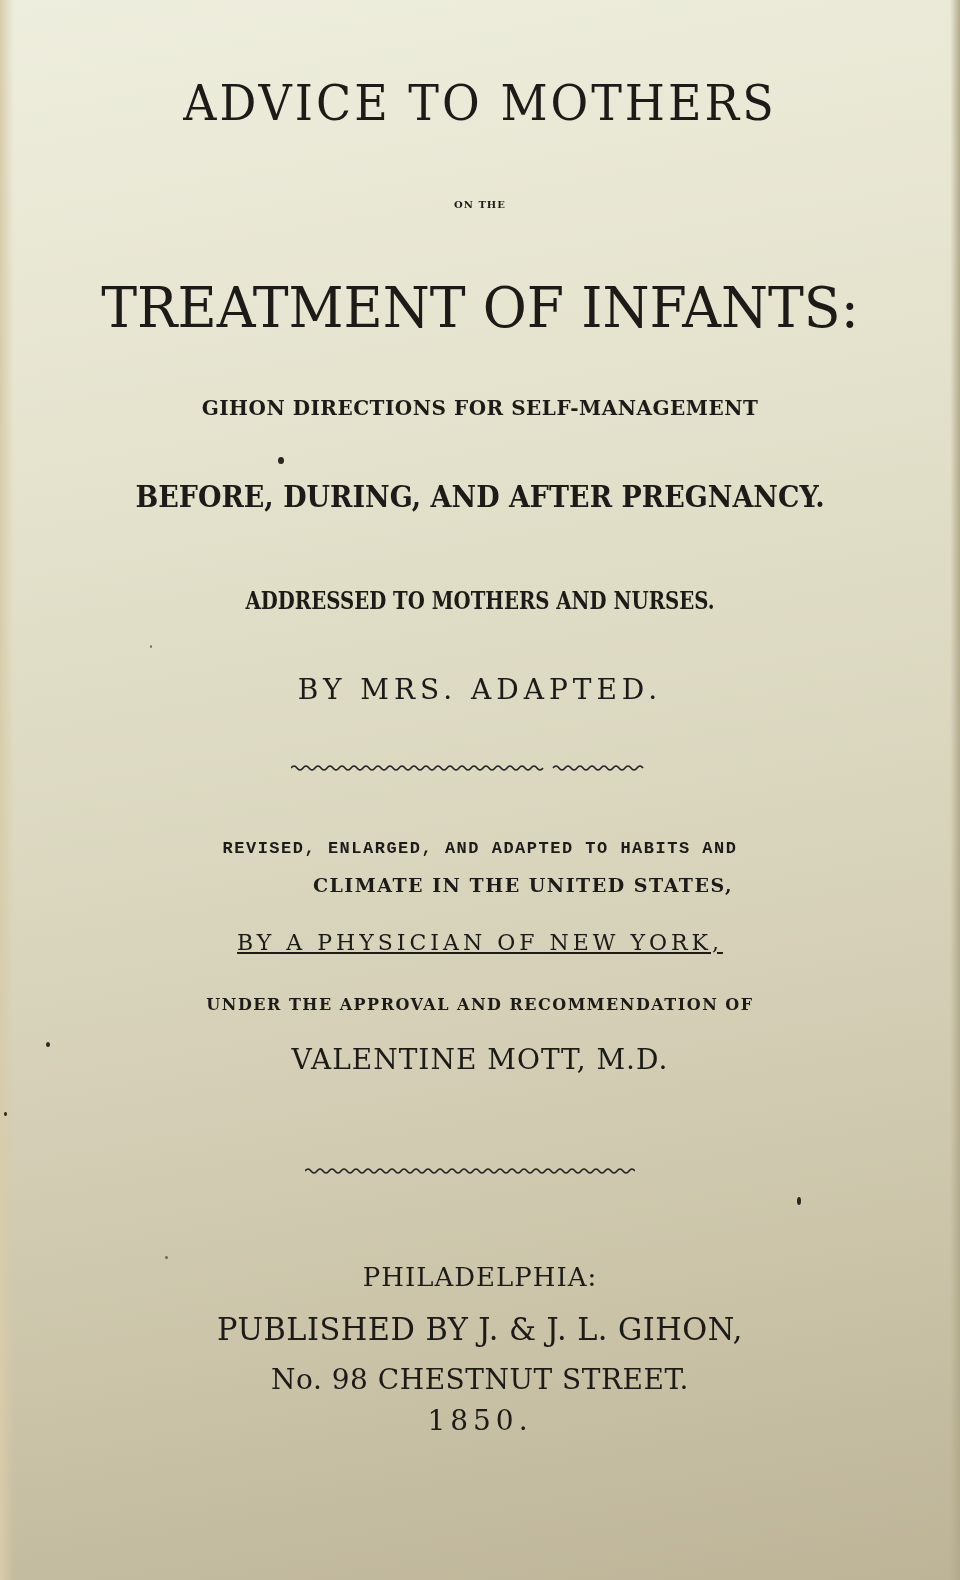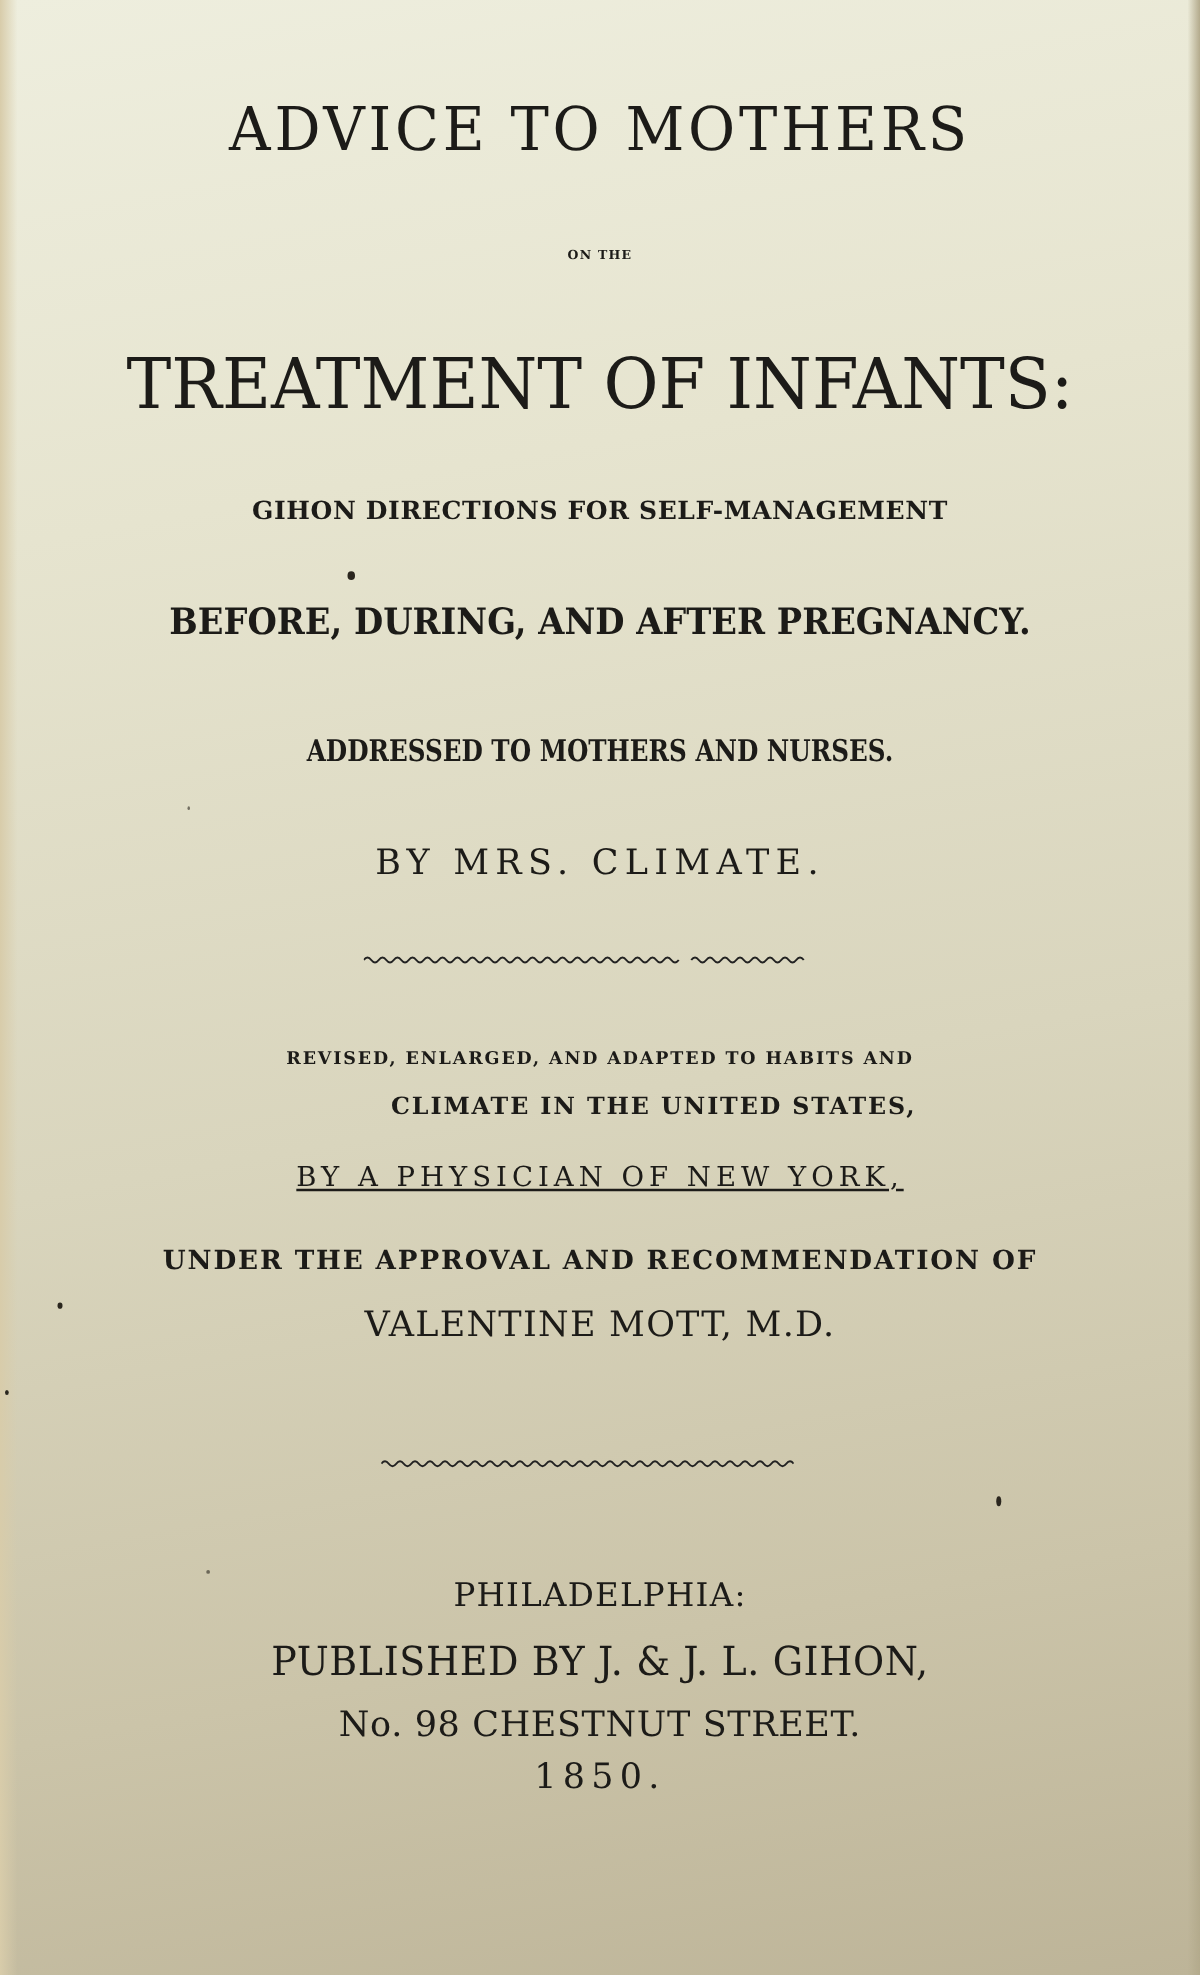--- a/index.html
+++ b/index.html
@@ -25,44 +25,44 @@
     .t1 { top: 80px; font-size: 46px; letter-spacing: 3px; transform: scaleY(1.05); }
     .t2 { top: 200px; font-size: 10px; font-weight: bold; letter-spacing: 1px; }
     .t3 { top: 280px; font-size: 56px; letter-spacing: 0px; transform: scaleX(0.96); }
     .t4 { top: 398px; font-size: 20px; font-weight: bold; letter-spacing: 0.5px; }
     .t5 { top: 483px; font-size: 29px; font-weight: bold; transform: scaleX(0.93); }
     .t6 { top: 589px; font-size: 24px; font-weight: bold; transform: scaleX(0.82); }
     .t7 { top: 676px; font-size: 28px; letter-spacing: 5px; }
     .rule { position: absolute; height: 10px; }
     .rule1 { left: 291px; top: 764px; width: 357px; }
     .rule2 { left: 305px; top: 1167px; width: 330px; }
-    .t8 { top: 840px; font-size: 14px; font-weight: bold; letter-spacing: 1.5px; }
+    .t8 { top: 840px; font-size: 17px; font-weight: bold; letter-spacing: 1.5px; font-family: Liberation Mono, monospace; }
     .t9 { top: 876px; font-size: 19px; font-weight: bold; letter-spacing: 1.5px; margin-left: 43px; }
     .t10 { top: 932px; font-size: 22px; letter-spacing: 4px; text-decoration: underline; }
-    .t11 { top: 997px; font-size: 21px; font-weight: bold; letter-spacing: 1.5px; }
+    .t11 { top: 997px; font-size: 16px; font-weight: bold; letter-spacing: 1.5px; }
     .t12 { top: 1046px; font-size: 28px; letter-spacing: 1px; }
     .t13 { top: 1264px; font-size: 26px; letter-spacing: 1px; }
     .t14 { top: 1313px; font-size: 32px; letter-spacing: 0.5px; transform: scaleX(0.95); }
     .t15 { top: 1366px; font-size: 28px; letter-spacing: 0.5px; }
     .t16 { top: 1407px; font-size: 28px; letter-spacing: 5px; }
     .speck { position: absolute; background: #2a261e; border-radius: 50%; }
   </style>
 </head>
 <body>
 
 <div class="edge-left"></div>
 <div class="edge-right"></div>
 
 <div class="line t1">ADVICE TO MOTHERS</div>
 <div class="line t2">ON THE</div>
 <div class="line t3">TREATMENT OF INFANTS:</div>
 <div class="line t4">GIHON DIRECTIONS FOR SELF-MANAGEMENT</div>
 <div class="line t5">BEFORE, DURING, AND AFTER PREGNANCY.</div>
 <div class="line t6">ADDRESSED TO MOTHERS AND NURSES.</div>
-<div class="line t7">BY MRS. CLIMATE.</div>
+<div class="line t7">BY MRS. ADAPTED.</div>
 
 <svg class="rule rule1" viewBox="0 0 357 10" preserveAspectRatio="none">
   <path d="M0 4 q3 -4 6 0 t6 0 t6 0 t6 0 t6 0 t6 0 t6 0 t6 0 t6 0 t6 0 t6 0 t6 0 t6 0 t6 0 t6 0 t6 0 t6 0 t6 0 t6 0 t6 0 t6 0 t6 0 t6 0 t6 0 t6 0 t6 0 t6 0 t6 0 t6 0 t6 0 t6 0 t6 0 t6 0 t6 0 t6 0 t6 0 t6 0 t6 0 t6 0 t6 0 t6 0 t6 0" fill="none" stroke="#222" stroke-width="1.6"></path>
   <path d="M262 4 q3 -4 6 0 t6 0 t6 0 t6 0 t6 0 t6 0 t6 0 t6 0 t6 0 t6 0 t6 0 t6 0 t6 0 t6 0 t6 0" fill="none" stroke="#222" stroke-width="1.6"></path>
 </svg>
 
 <div class="line t8">REVISED, ENLARGED, AND ADAPTED TO HABITS AND</div>
 <div class="line t9">CLIMATE IN THE UNITED STATES,</div>
 <div class="line t10">BY A PHYSICIAN OF NEW YORK,</div>
 <div class="line t11">UNDER THE APPROVAL AND RECOMMENDATION OF</div>

